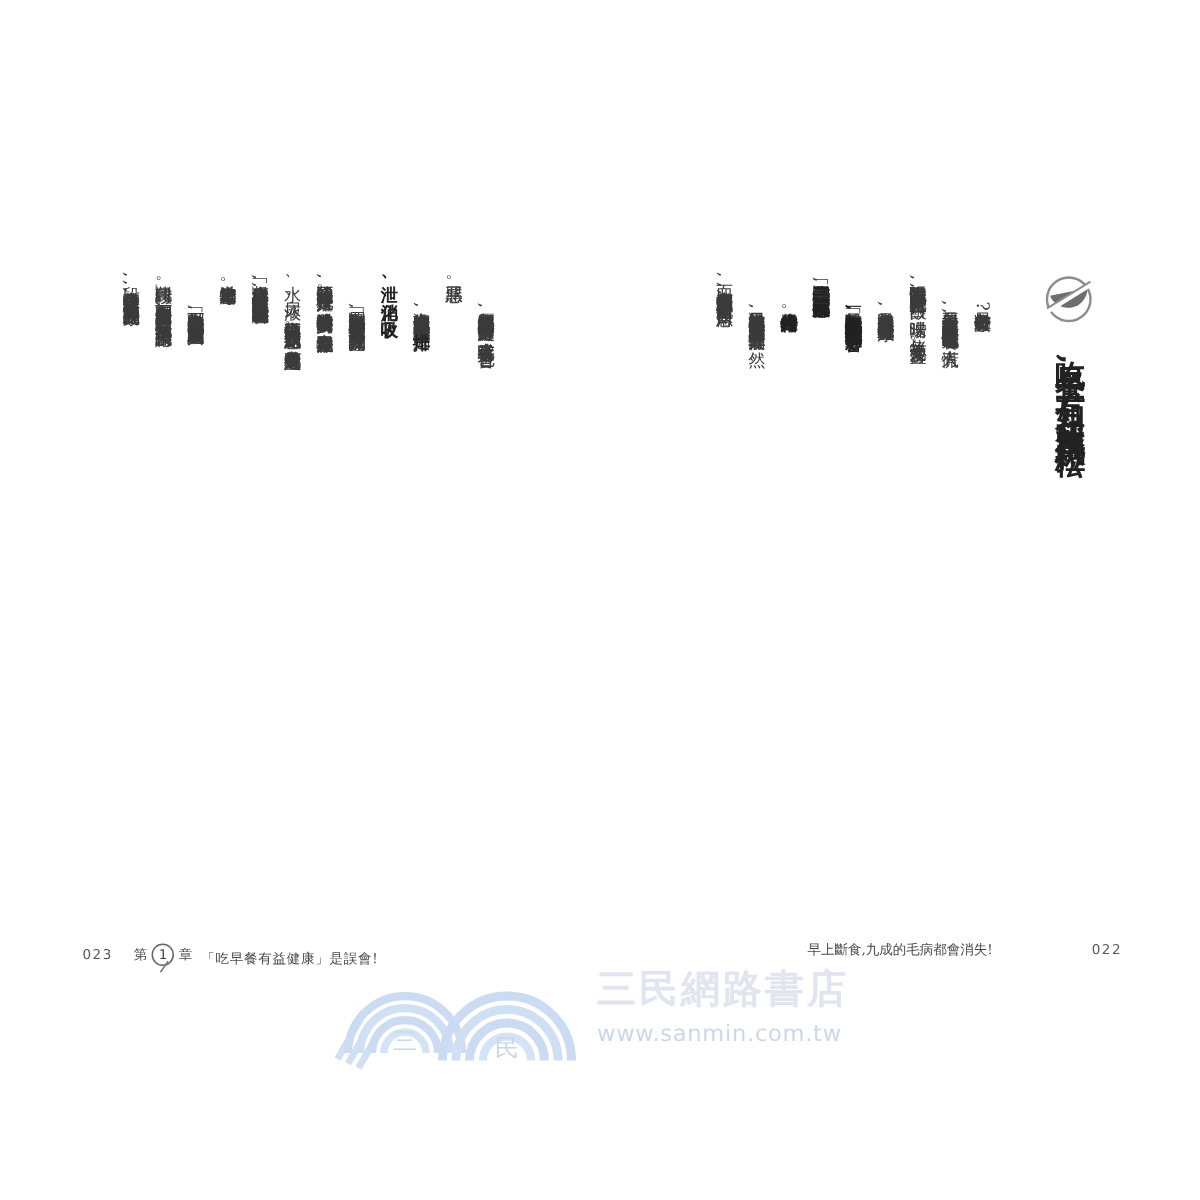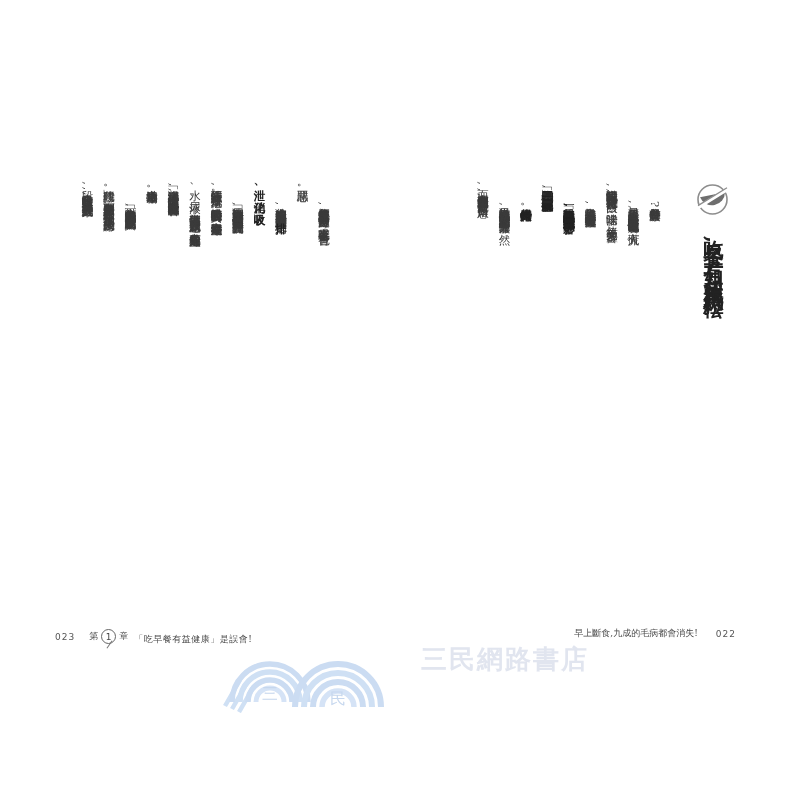--- a/index.html
+++ b/index.html
@@ -24,38 +24,38 @@
   .vtitle{
     position:absolute;left:699px;top:224px;width:30px;
     writing-mode:vertical-rl;-webkit-writing-mode:vertical-rl;
     font-size:20px;font-weight:bold;color:#222;letter-spacing:4px;line-height:30px;
   }
   .chapter-icon{position:absolute;left:696px;top:183px;width:33px;height:33px;}
   
   .footer{position:absolute;top:627px;font-size:9px;color:#4a4a4a;
     font-family:"DejaVu Serif", serif;display:flex;align-items:center;}
   .footer-left{left:55px;}
-  .footer-right{right:64px;}
+  .footer-right{right:52px;gap:48px;}
   .footer .pgnum{font-family:"DejaVu Sans", sans-serif;font-size:9px;color:#555;letter-spacing:1px;}
   .footer-left .pgnum{margin-right:14px;}
   .footer-right .pgnum{margin-left:18px;}
   .footer .gap{display:inline-block;width:6px;}
   .circle-num{
     position:relative;display:inline-flex;align-items:center;justify-content:center;
     width:13px;height:13px;border:1px solid #666;border-radius:50%;
     font-family:"DejaVu Sans", sans-serif;font-size:9px;color:#444;margin:0 3px;
   }
   .circle-num::after{
     content:"";position:absolute;left:3px;bottom:-2px;width:9px;height:1px;
     background:#777;transform:rotate(-55deg);
   }
   .chapter-title-text{letter-spacing:0.5px;margin-top:6px;}
   
   .watermark-logo{position:absolute;left:215px;top:637px;}
-  .wm-text{position:absolute;left:421px;top:642px;color:#e1e5ef;
+  .wm-text{position:absolute;left:398px;top:642px;color:#e1e5ef;
     font-family:"DejaVu Sans", sans-serif;}
   .wm-site{font-size:26px;letter-spacing:2px;color:#e1e5ef;font-weight:bold;}
   .wm-url{font-size:15px;letter-spacing:0.5px;color:#ccd7ea;margin-top:3px;}
 </style>
 </head>
 <body>
 
 <div class="spread">
 
   <div>
@@ -132,15 +132,16 @@
       <path d="M89,70 A34,34 0 0 1 157,70" fill="none" stroke="#cfe0f4" stroke-width="6"></path>
       <path d="M98,70 A25,25 0 0 1 148,70" fill="none" stroke="#cbdcf2" stroke-width="6"></path>
       <path d="M107,70 A16,16 0 0 1 139,70" fill="none" stroke="#d5e3f6" stroke-width="5.5"></path>
 
       <text x="55" y="62" text-anchor="middle" font-size="16" fill="#c6d7ee" font-family="DejaVu Sans, sans-serif">三</text>
       <text x="123" y="67" text-anchor="middle" font-size="16" fill="#c6d7ee" font-family="DejaVu Sans, sans-serif">民</text>
     </svg>
   </div>
   <div class="wm-text">
     <div class="wm-site">三民網路書店</div>
+    <div class="wm-url">www.sanmin.com.tw</div>
   </div>
 
 </div>
 
 </body></html>

